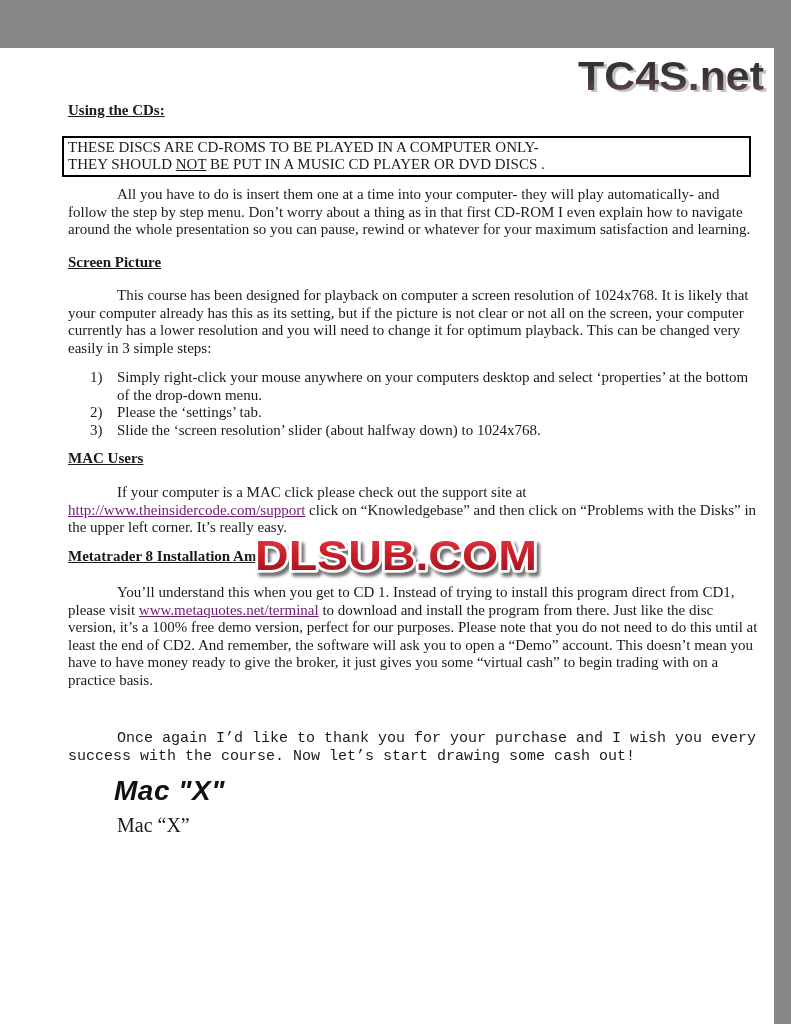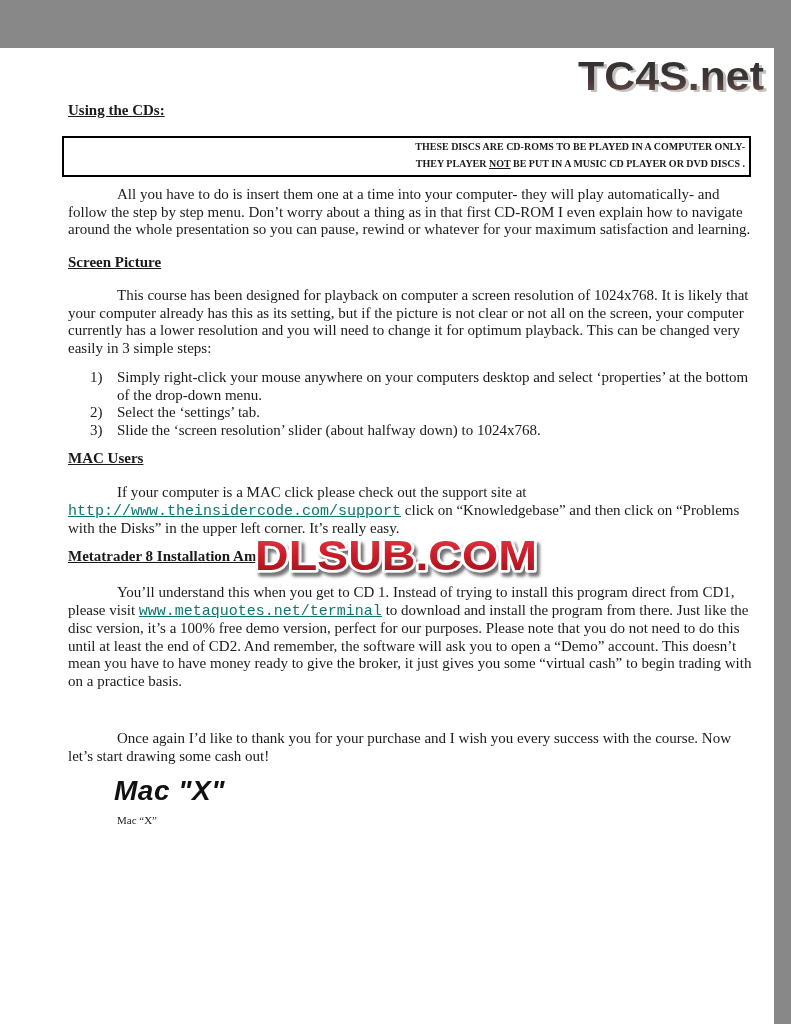--- a/index.html
+++ b/index.html
@@ -18,46 +18,45 @@
     font-weight:bold;
     text-decoration:underline;
     font-size:15px;
   }
   .warning-box{
     position:absolute;
     left:62px;top:88px;
     width:689px;
     border:2px solid #000;
     box-sizing:border-box;
-    text-align:right;
-    font-weight:bold;
-    font-size:10px;
+    text-align:left;
+    font-weight:normal;
+    font-size:15px;
     line-height:16.8px;
     padding:1px 4px 2px 4px;
   }
   .u{text-decoration:underline;}
   .doc-link{
     text-decoration:underline;
-    color:#0f766e;
+    color:#701a75;
     cursor:pointer;
-    font-family:Liberation Mono, monospace;
   }
   .steps-row{display:flex;}
   .step-num{width:27px;flex:none;padding-left:22px;}
   .step-text{flex:1;padding-left:0px;}
   .signature{
     position:absolute;left:114px;top:727px;
     font-family:"Liberation Sans","DejaVu Sans",sans-serif;
     font-weight:bold;font-style:italic;
     font-size:28px;letter-spacing:0.5px;
     color:#111;
   }
   .typed-name{
     position:absolute;left:117px;top:766px;
-    font-size:11px;
+    font-size:20px;
   }
   .logo-svg{position:absolute;}
   #logo-tc4s{top:0px;right:0px;}
   #logo-dlsub{top:481px;left:248px;}
   #logo-traders{top:974px;right:4px;}
 </style>
 </head>
 <body>
 
 <div class="page">
@@ -73,37 +72,37 @@
         <feDropShadow dx="3" dy="2" stdDeviation="0.6" flood-color="#c3c3c3" flood-opacity="1"></feDropShadow>
       </filter>
     </defs>
     <text x="97" y="42" text-anchor="middle" textLength="186" lengthAdjust="spacingAndGlyphs" font-family="Liberation Sans, DejaVu Sans, sans-serif" font-size="40" font-weight="bold" fill="url(#tc4sGrad)" filter="url(#tc4sShadow)">TC4S.net</text>
   </svg>
 
   <div class="block doc-heading" style="top:54px;">Using the CDs:</div>
 
   <div class="warning-box">
     <div>THESE DISCS ARE CD-ROMS TO BE PLAYED IN A COMPUTER ONLY-</div>
-    <div><span>THEY PLAYER </span><span class="u">NOT</span><span> BE PUT IN A MUSIC CD PLAYER OR DVD DISCS .</span></div>
+    <div><span>THEY SHOULD </span><span class="u">NOT</span><span> BE PUT IN A MUSIC CD PLAYER OR DVD DISCS .</span></div>
   </div>
 
   <div class="block doc-heading" style="top:206px;">Screen Picture</div>
 
   <div class="block para" style="top:138px;">All you have to do is insert them one at a time into your computer- they will play automatically- and follow the step by step menu. Don’t worry about a thing as in that first CD-ROM I even explain how to navigate around the whole presentation so you can pause, rewind or whatever for your maximum satisfaction and learning.</div>
 
   <div class="block para" style="top:239px;">This course has been designed for playback on computer a screen resolution of 1024x768. It is likely that your computer already has this as its setting, but if the picture is not clear or not all on the screen, your computer currently has a lower resolution and you will need to change it for optimum playback. This can be changed very easily in 3 simple steps:</div>
 
   <div class="block" style="top:321px;">
     <div class="steps-row">
       <span class="step-num">1)</span>
       <span class="step-text">Simply right-click your mouse anywhere on your computers desktop and select ‘properties’ at the bottom of the drop-down menu.</span>
     </div>
     <div class="steps-row">
       <span class="step-num">2)</span>
-      <span class="step-text">Select the ‘settings’ tab.</span>
+      <span class="step-text">Please the ‘settings’ tab.</span>
     </div>
     <div class="steps-row">
       <span class="step-num">3)</span>
       <span class="step-text">Slide the ‘screen resolution’ slider (about halfway down) to 1024x768.</span>
     </div>
   </div>
 
   <div class="block doc-heading" style="top:402px;">MAC Users</div>
 
   <div class="block para" style="top:436px;"><span>If your computer is a MAC click please check out the support site at </span><span class="doc-link">http://www.theinsidercode.com/support</span><span> click on “Knowledgebase” and then click on “Problems with the Disks” in the upper left corner. It’s really easy.</span></div>
@@ -121,21 +120,21 @@
         <feDropShadow dx="3" dy="4" stdDeviation="1.4" flood-color="#5c5c5c" flood-opacity="0.85"></feDropShadow>
       </filter>
     </defs>
     <g filter="url(#dlsubShadow)">
       <text x="148" y="41" text-anchor="middle" textLength="282" lengthAdjust="spacingAndGlyphs" font-family="Liberation Sans, DejaVu Sans, sans-serif" font-size="42" font-weight="bold" fill="url(#dlsubGrad)" stroke="#ffffff" stroke-width="5" paint-order="stroke" stroke-linejoin="round">DLSUB.COM</text>
     </g>
   </svg>
 
   <div class="block para" style="top:536px;"><span>You’ll understand this when you get to CD 1. Instead of trying to install this program direct from CD1, please visit </span><span class="doc-link">www.metaquotes.net/terminal</span><span> to download and install the program from there. Just like the disc version, it’s a 100% free demo version, perfect for our purposes. Please note that you do not need to do this until at least the end of CD2.  And remember, the software will ask you to open a “Demo” account. This doesn’t mean you have to have money ready to give the broker, it just gives you some “virtual cash” to begin trading with on a practice basis.</span></div>
 
-  <div class="block para" style="top:682px;">Once again I’d like to thank you for your purchase and I wish you every success with the course. Now let’s start drawing some cash out!</div>
+  <div class="block para" style="top:682px;font-family:Liberation Mono, monospace;">Once again I’d like to thank you for your purchase and I wish you every success with the course. Now let’s start drawing some cash out!</div>
 
   <div class="signature">Mac "X"</div>
   <div class="typed-name">Mac “X”</div>
 
   <svg id="logo-traders" class="logo-svg" width="310" height="48">
     <defs>
       <linearGradient id="tradersGrad" x1="0" y1="0" x2="0" y2="1">
         <stop offset="0" stop-color="#d9656d"></stop>
         <stop offset="0.5" stop-color="#c4484f"></stop>
         <stop offset="1" stop-color="#a83a42"></stop>

